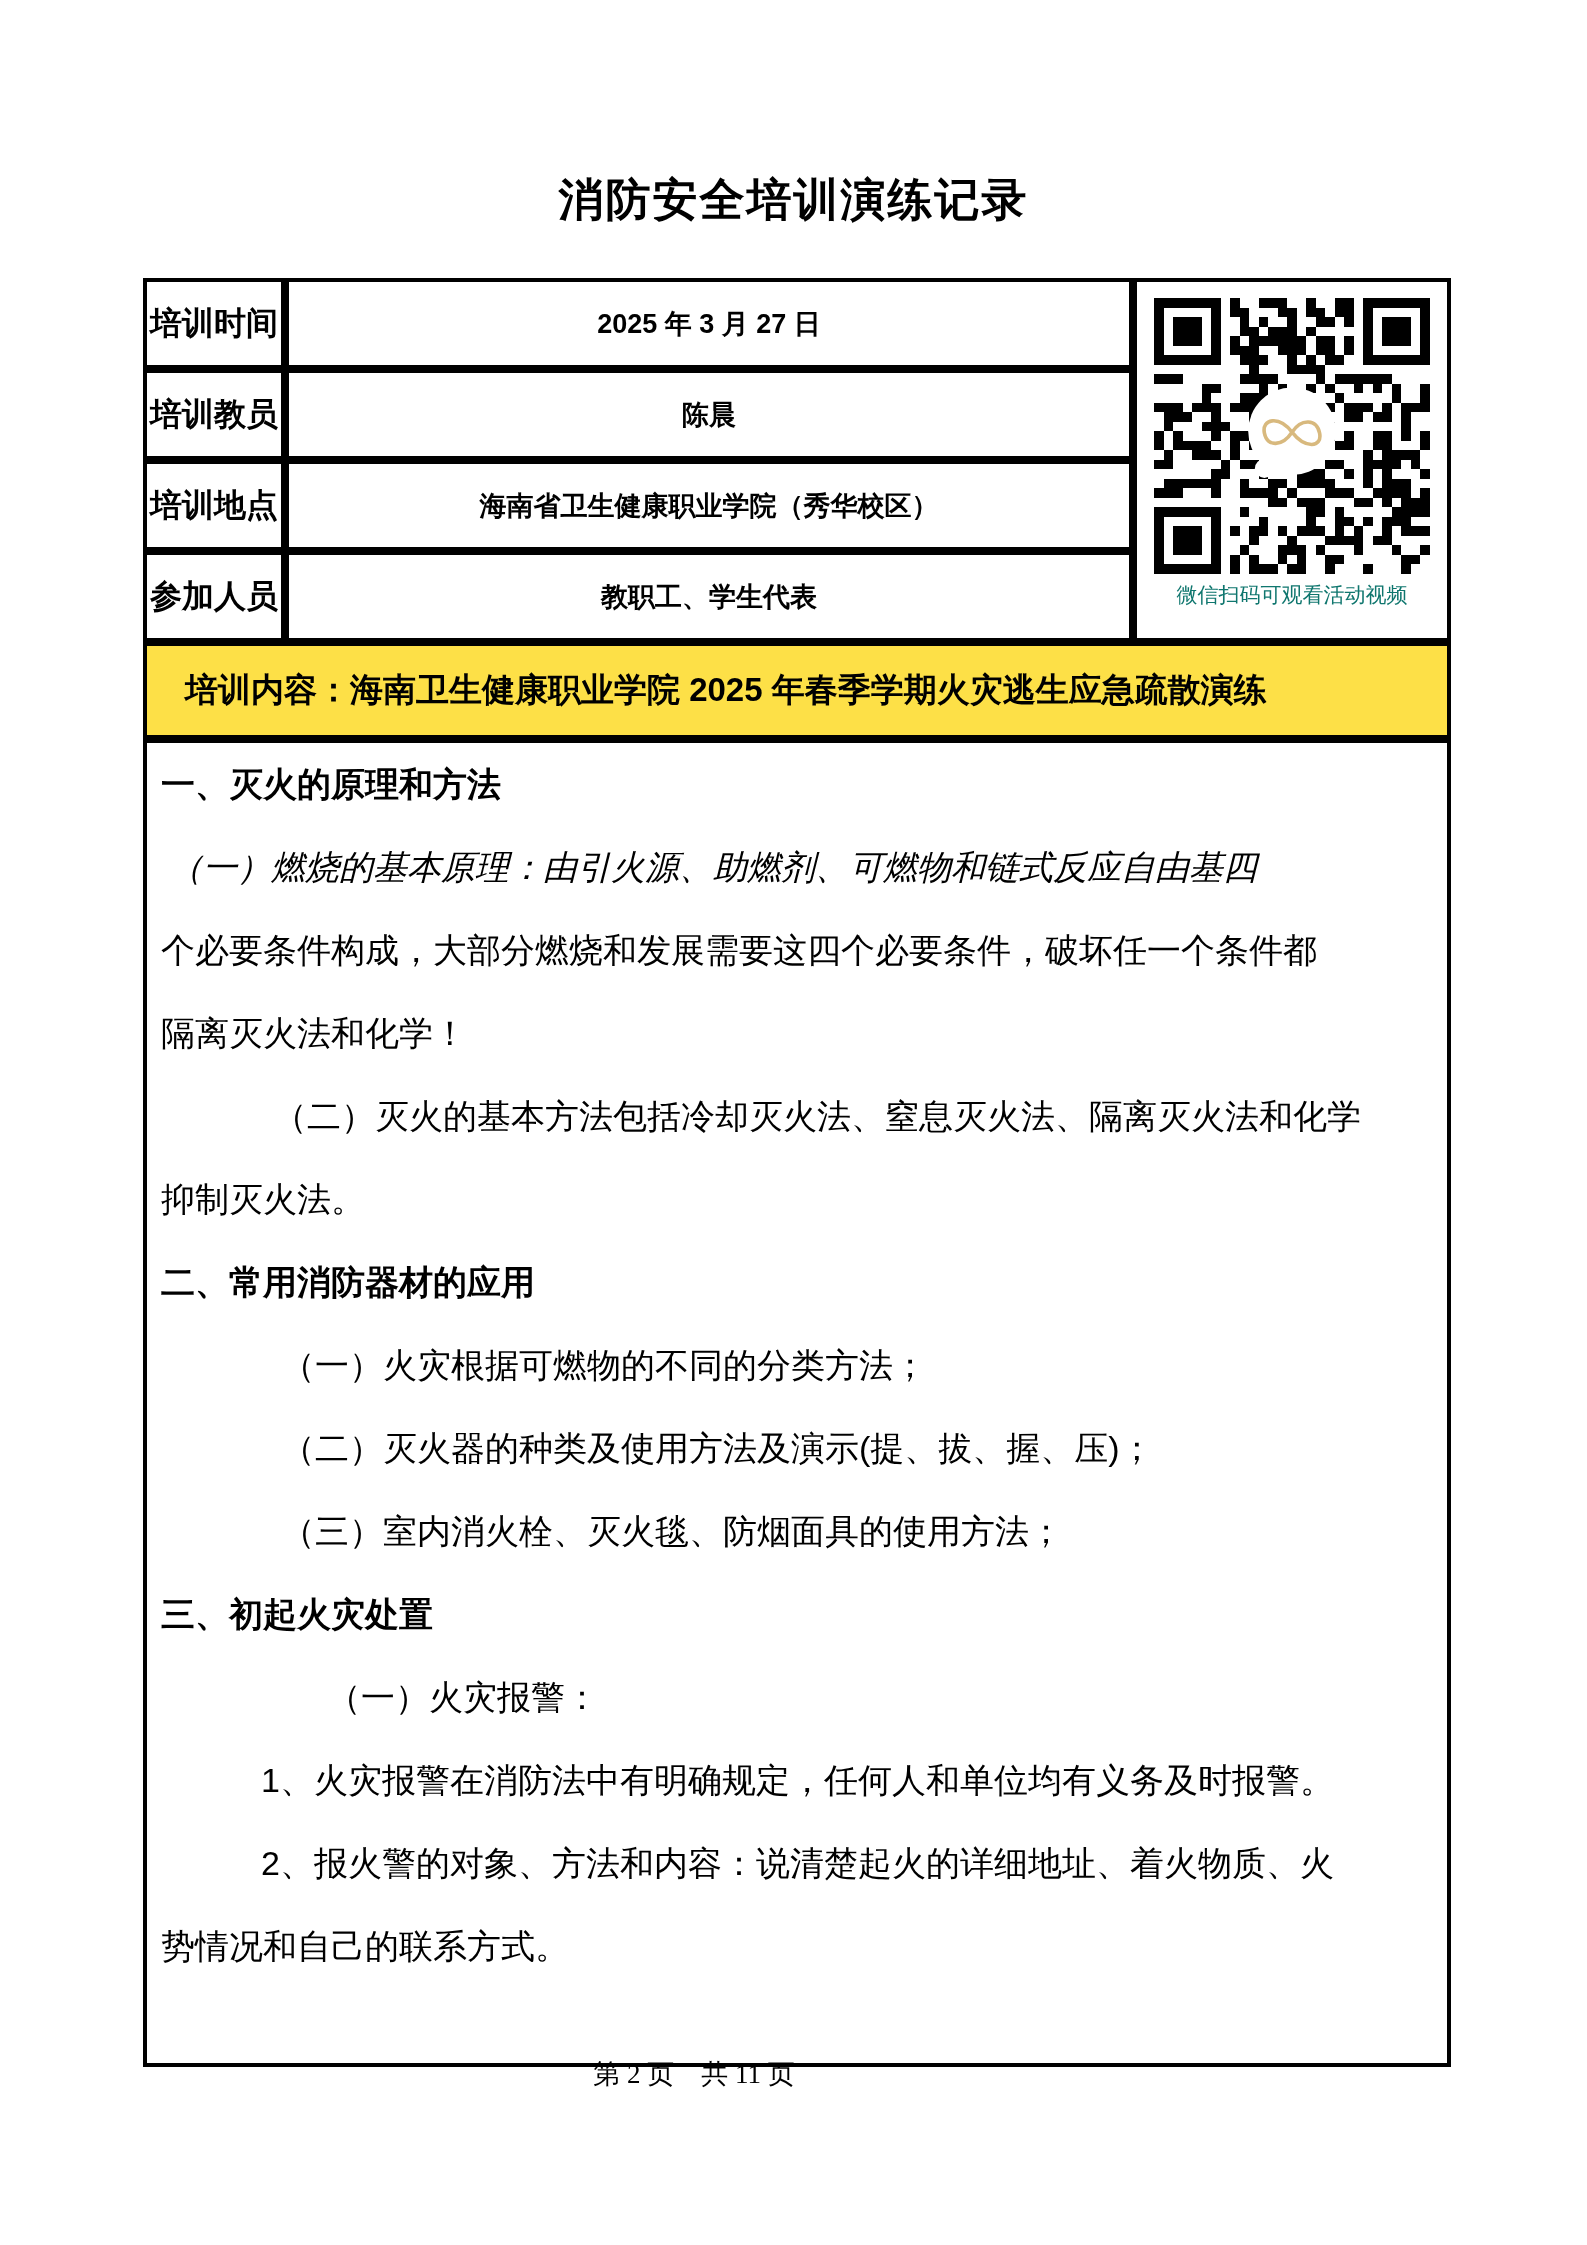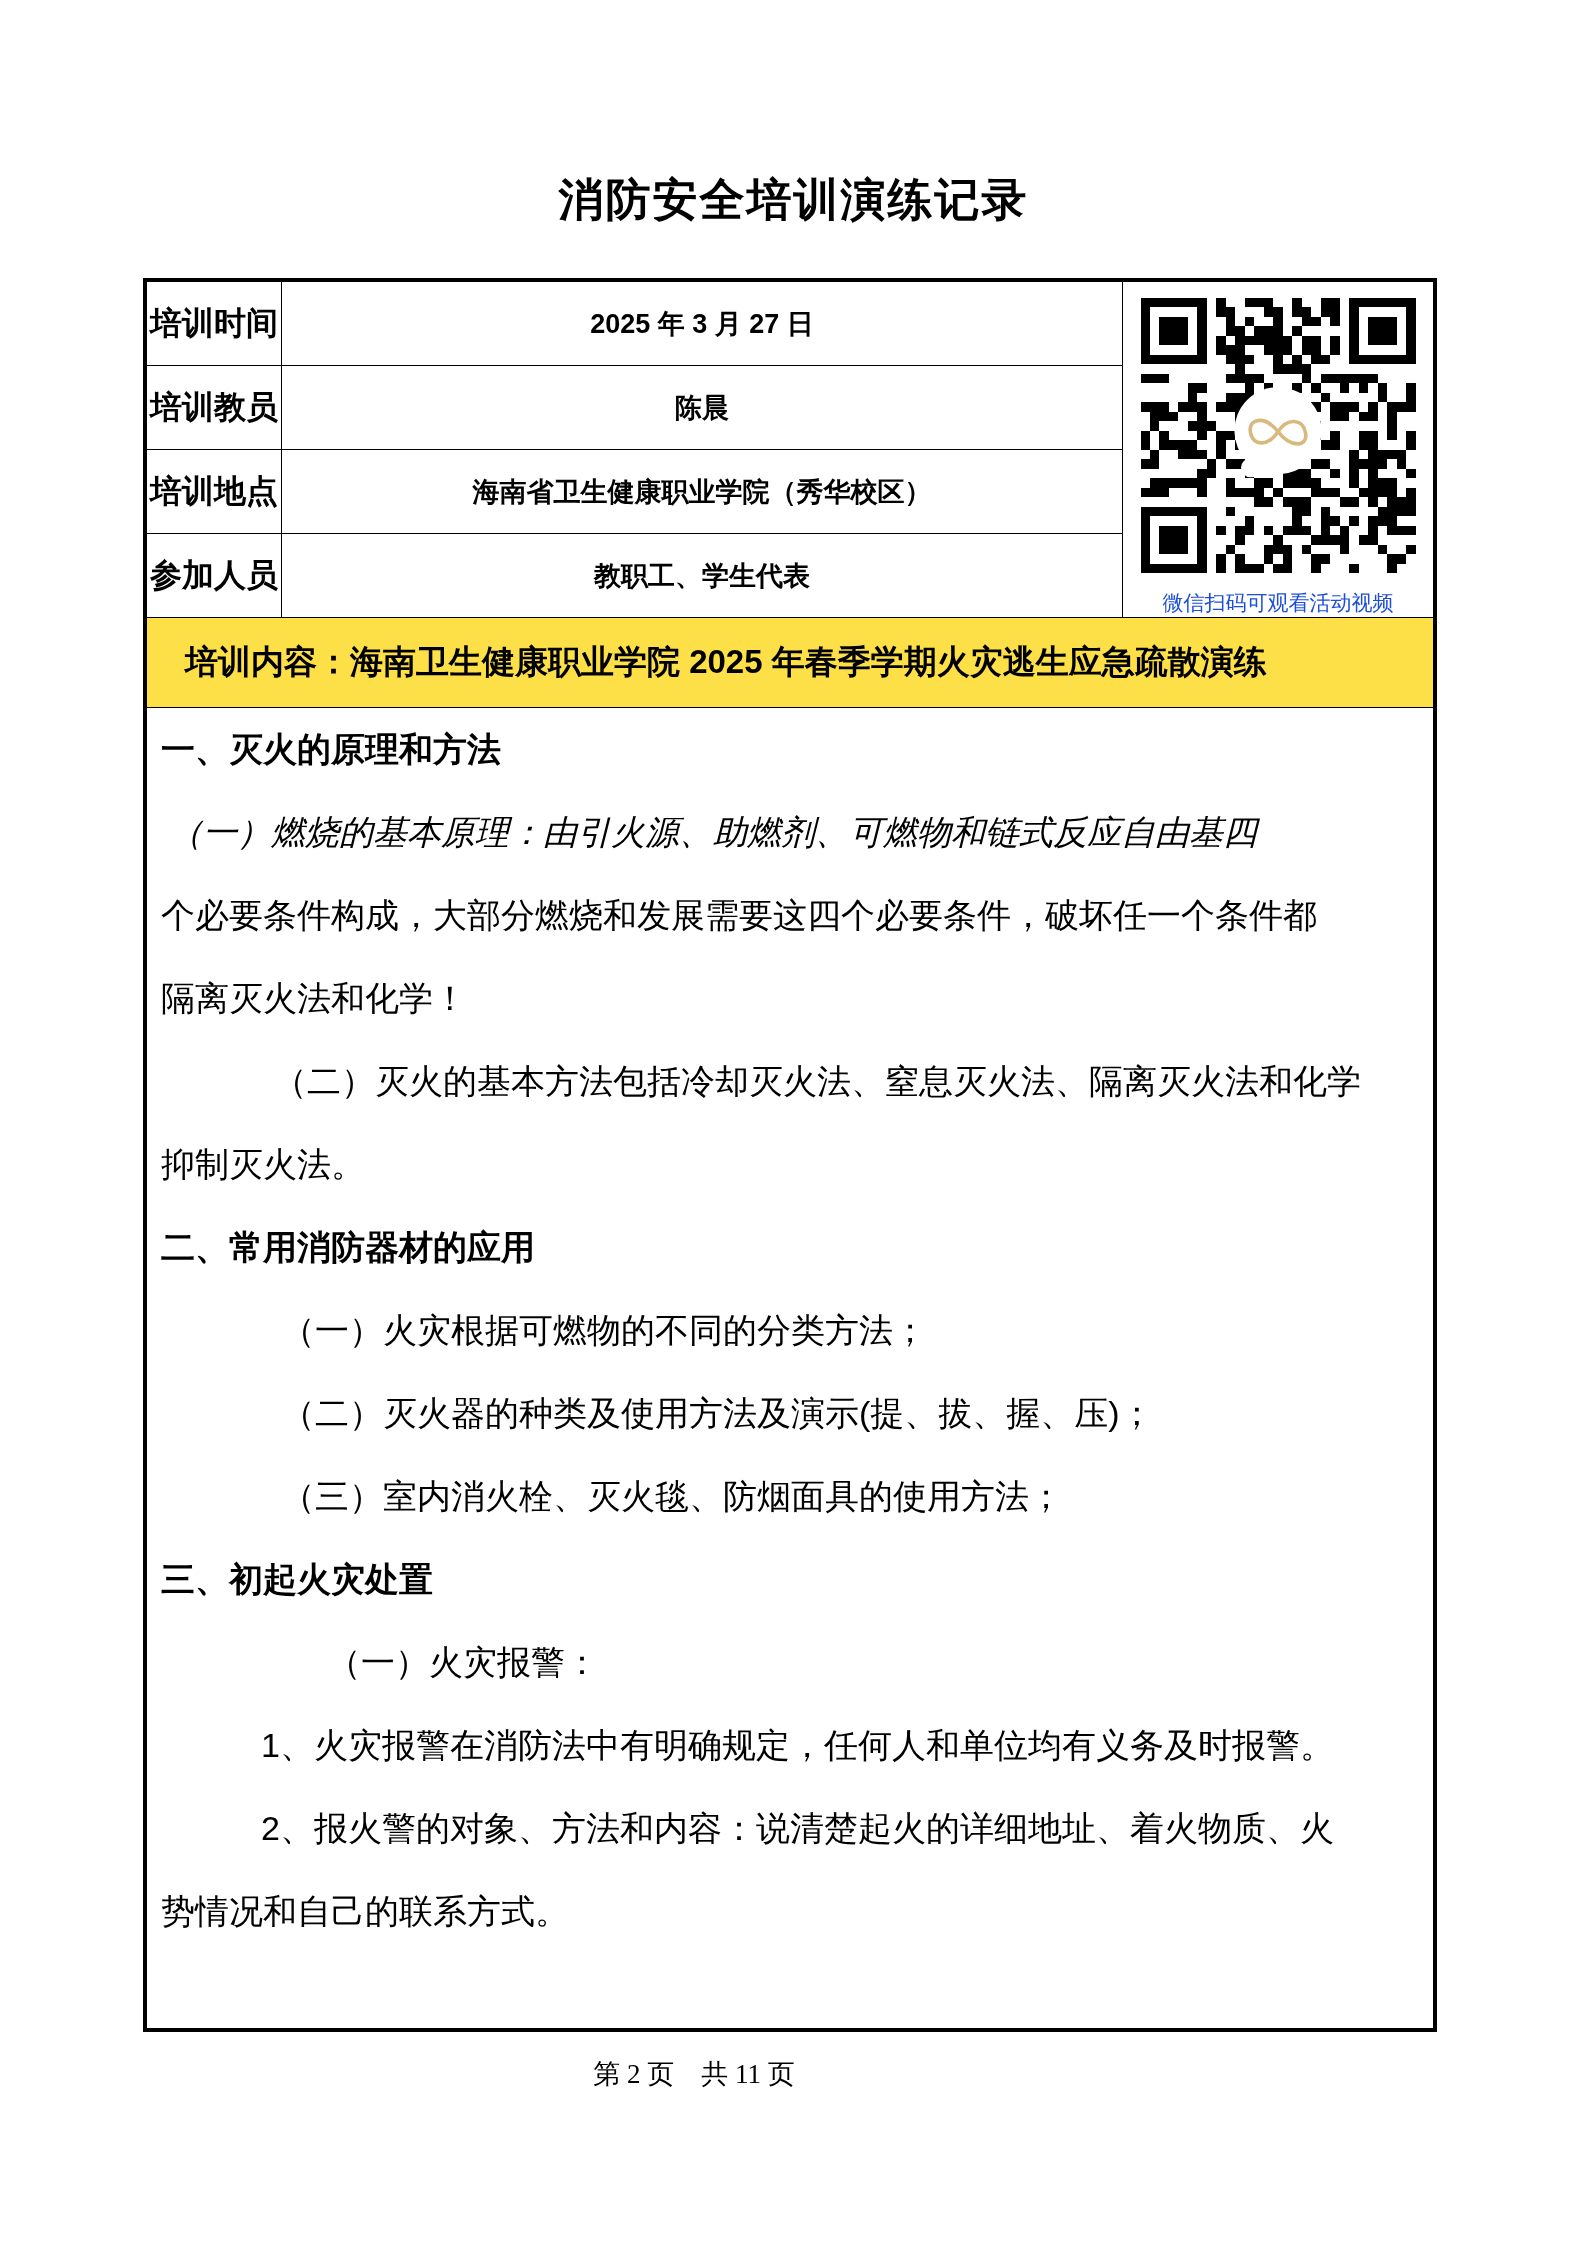--- a/index.html
+++ b/index.html
@@ -7,36 +7,36 @@
     width:1587px;height:2245px;position:relative;background:#ffffff;
     font-family:"Liberation Sans","DejaVu Sans",sans-serif;color:#000;
     overflow:hidden;
   }
   .doc-title{
     position:absolute;top:170px;left:0;width:1587px;text-align:center;
     font-size:45px;font-weight:bold;letter-spacing:2px;
   }
   .info-grid{
     position:absolute;left:143px;top:278px;
-    display:grid;background:#000;border:4px solid #000;gap:1px;
+    display:grid;background:#000;border:4px solid #000;gap:8px;
     grid-template-columns:134px 840px 310px;
     grid-template-rows:83px 83px 83px 83px 89px 1320px;
   }
   .cell{background:#fff;display:flex;align-items:center;justify-content:center;}
   .label-cell{font-weight:bold;font-size:32px;}
   .value-cell{font-weight:bold;font-size:27px;}
   .qr-cell{
     grid-column:3;grid-row:1/5;background:#fff;
     display:flex;flex-direction:column;align-items:center;justify-content:flex-start;
     padding-top:16px;
   }
   .qr-cell svg{width:276px;height:276px;display:block;}
   .qr-caption{
-    margin-top:16px;font-family:Liberation Sans, sans-serif;
-    font-size:21px;color:#1d4ed8;
+    margin-top:7px;font-family:Liberation Sans, sans-serif;
+    font-size:21px;color:#0f766e;
   }
   .content-label-cell{
     grid-column:1/4;grid-row:5;background:#fde047;display:flex;align-items:center;
     font-weight:bold;font-size:33px;padding-left:38px;
   }
   .content-cell{
     grid-column:1/4;grid-row:6;background:#fff;display:block;
     padding:0 14px;font-size:34px;
   }
   .line{height:83px;display:flex;align-items:center;white-space:nowrap;}

